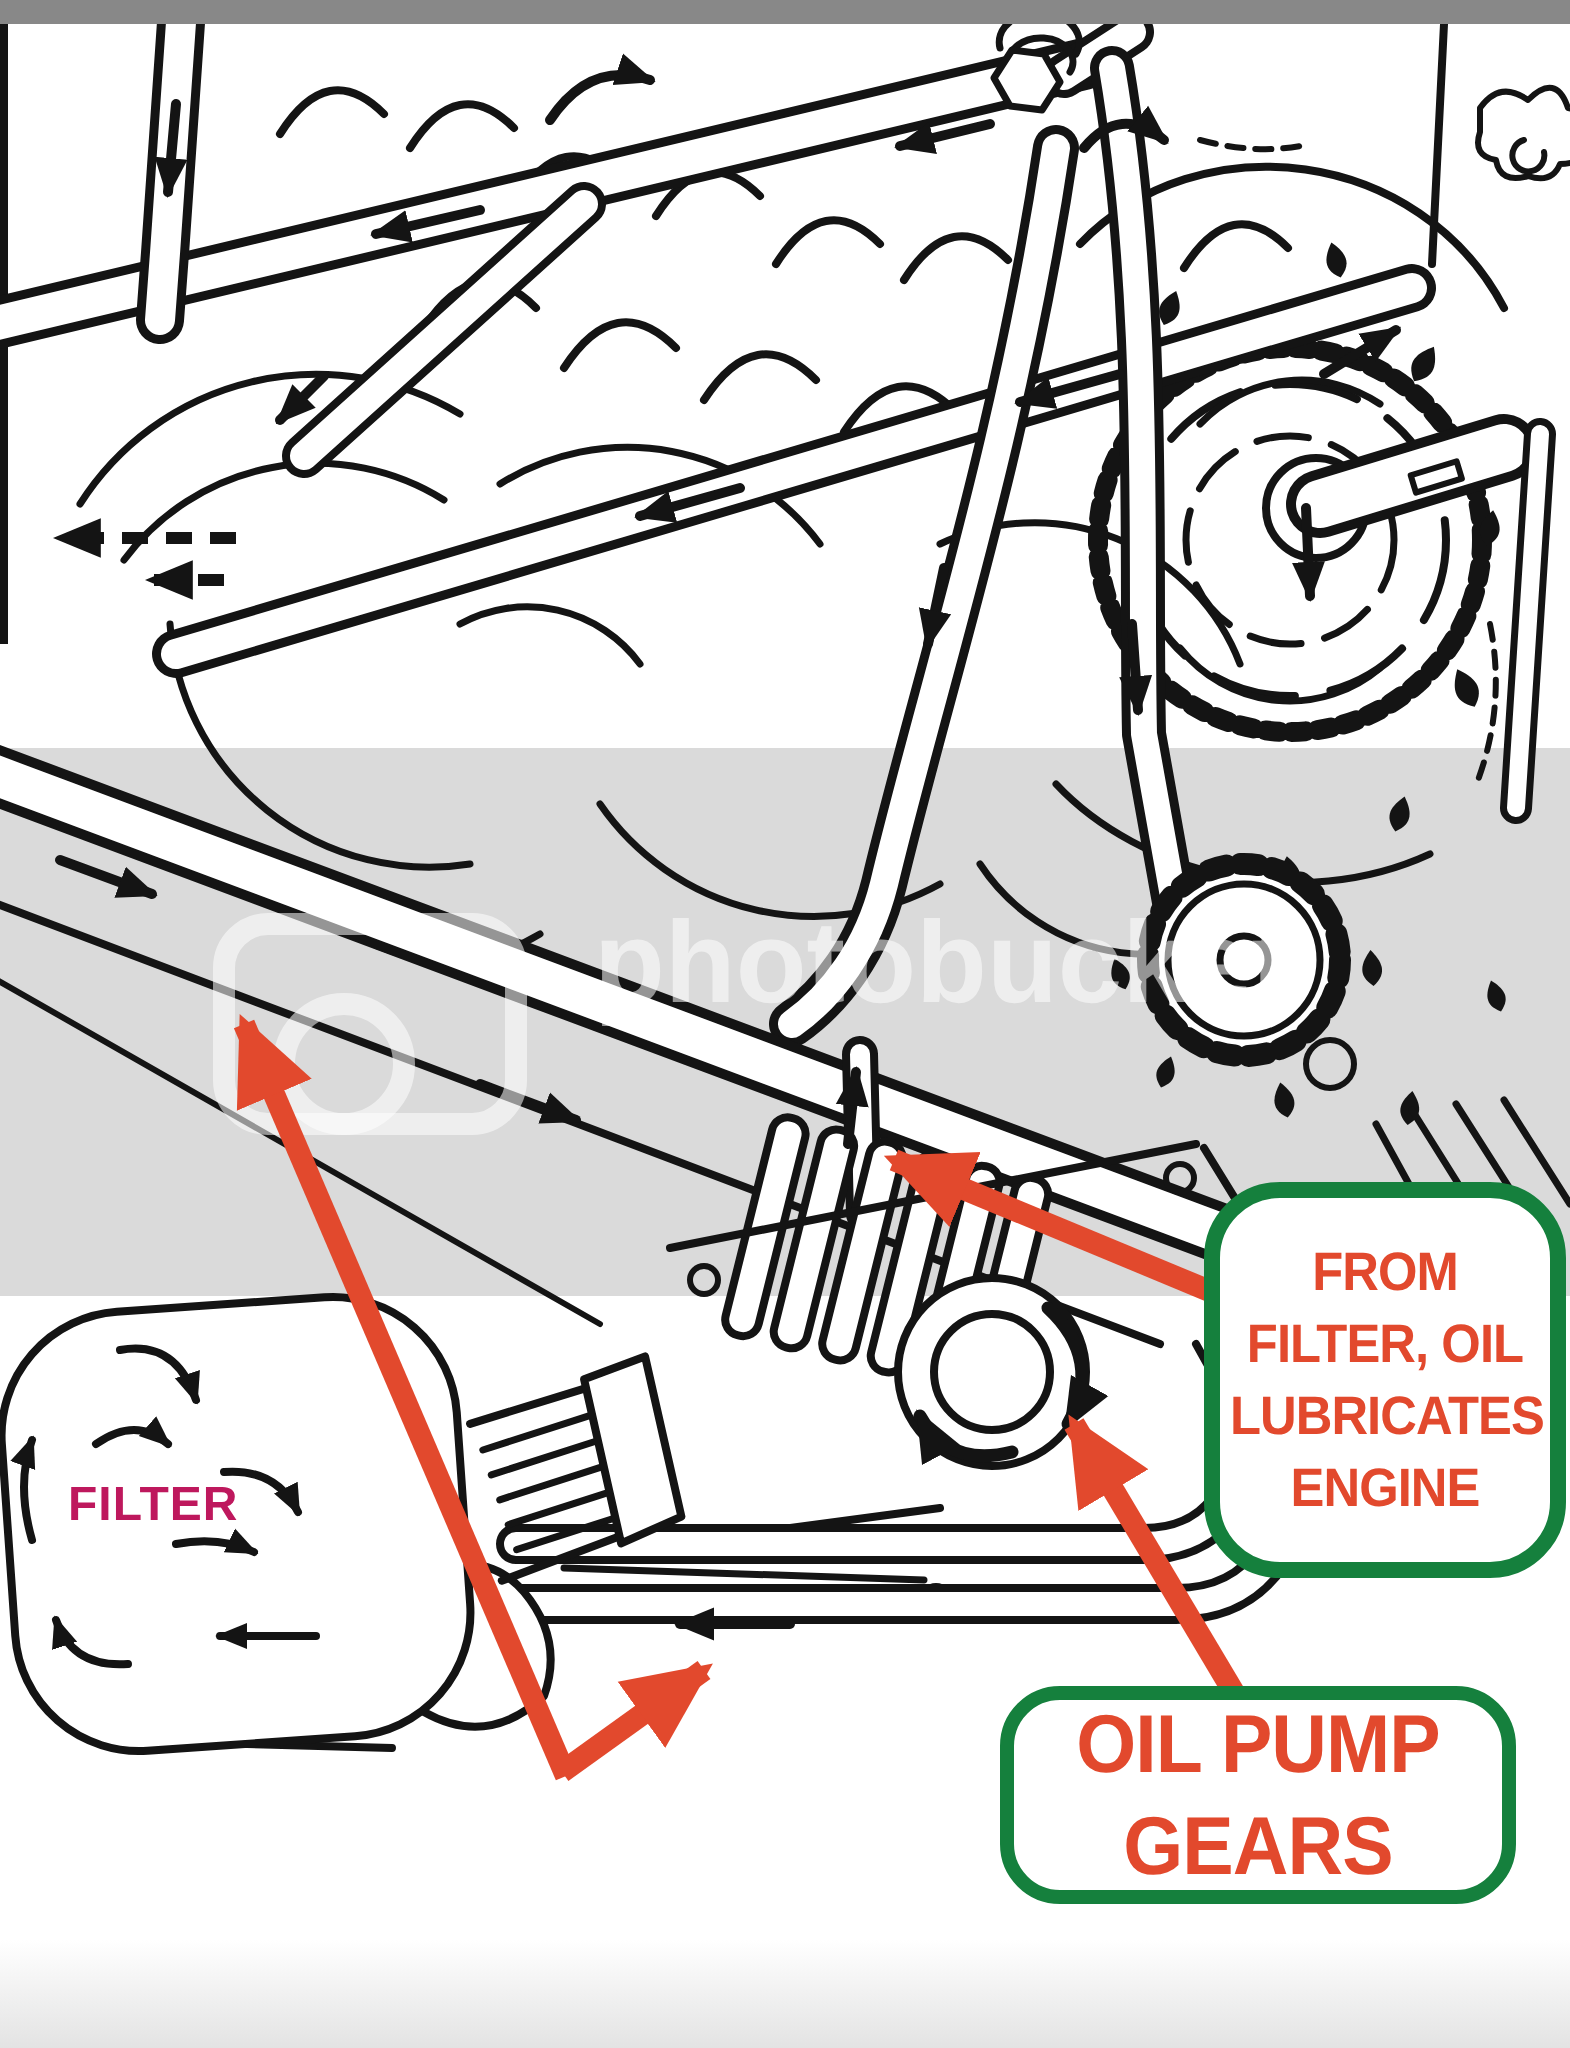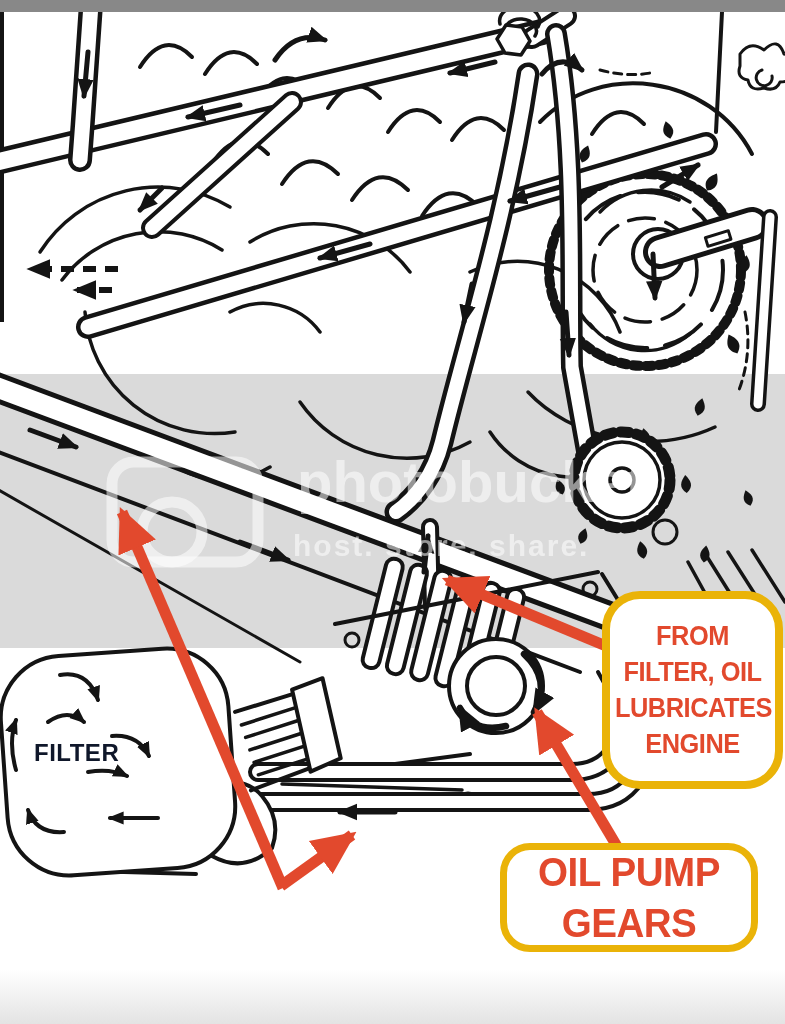--- a/index.html
+++ b/index.html
@@ -14,25 +14,25 @@
   .wm-brand{
     left:297px;top:436px;font-size:58px;font-weight:bold;
     color:rgba(255,255,255,0.55);letter-spacing:0px;white-space:nowrap;
   }
   .wm-tag{
     left:293px;top:517px;font-size:30px;font-weight:bold;
     color:rgba(255,255,255,0.55);letter-spacing:2px;white-space:nowrap;
   }
   
   .red-label{
-    left:34px;top:727px;font-size:24px;font-weight:bold;color:#0f172a;
+    left:34px;top:727px;font-size:24px;font-weight:bold;color:#be185d;
     letter-spacing:0.5px;white-space:nowrap;
   }
   .callout{
-    position:absolute;z-index:4;background:#ffffff;border:7px solid #eab308;
+    position:absolute;z-index:4;background:#ffffff;border:7px solid #15803d;
     color:#E2492D;font-weight:bold;text-align:center;box-sizing:border-box;
     display:flex;flex-direction:column;justify-content:center;
   }
   .callout .line{white-space:nowrap;transform:scaleX(0.94);}
   .box-from-filter{
     left:602px;top:579px;width:181px;height:198px;border-radius:38px;
     border-width:8px;font-size:27px;line-height:36px;letter-spacing:-0.5px;
   }
   .box-pump-gears{
     left:500px;top:831px;width:258px;height:109px;border-radius:30px;
@@ -265,21 +265,20 @@
 
     <g stroke="#E2492D" stroke-width="11" fill="none" stroke-linecap="butt">
       <line x1="283" y1="876" x2="122" y2="500" marker-end="url(#mr)"></line>
       <line x1="281" y1="874" x2="352" y2="823" marker-end="url(#mr)"></line>
       <line x1="606" y1="634" x2="447" y2="568" marker-end="url(#mr)"></line>
       <line x1="618" y1="836" x2="537" y2="700" marker-end="url(#mr)"></line>
     </g>
   </svg>
 
   <div class="overlay wm-brand">photobucket</div>
-  <div class="overlay wm-tag">host. store. share.</div>
 
   <div class="overlay red-label">FILTER</div>
 
   <div class="callout box-from-filter">
     <div class="line">FROM</div>
     <div class="line">FILTER, OIL</div>
     <div class="line">LUBRICATES</div>
     <div class="line">ENGINE</div>
   </div>
 

